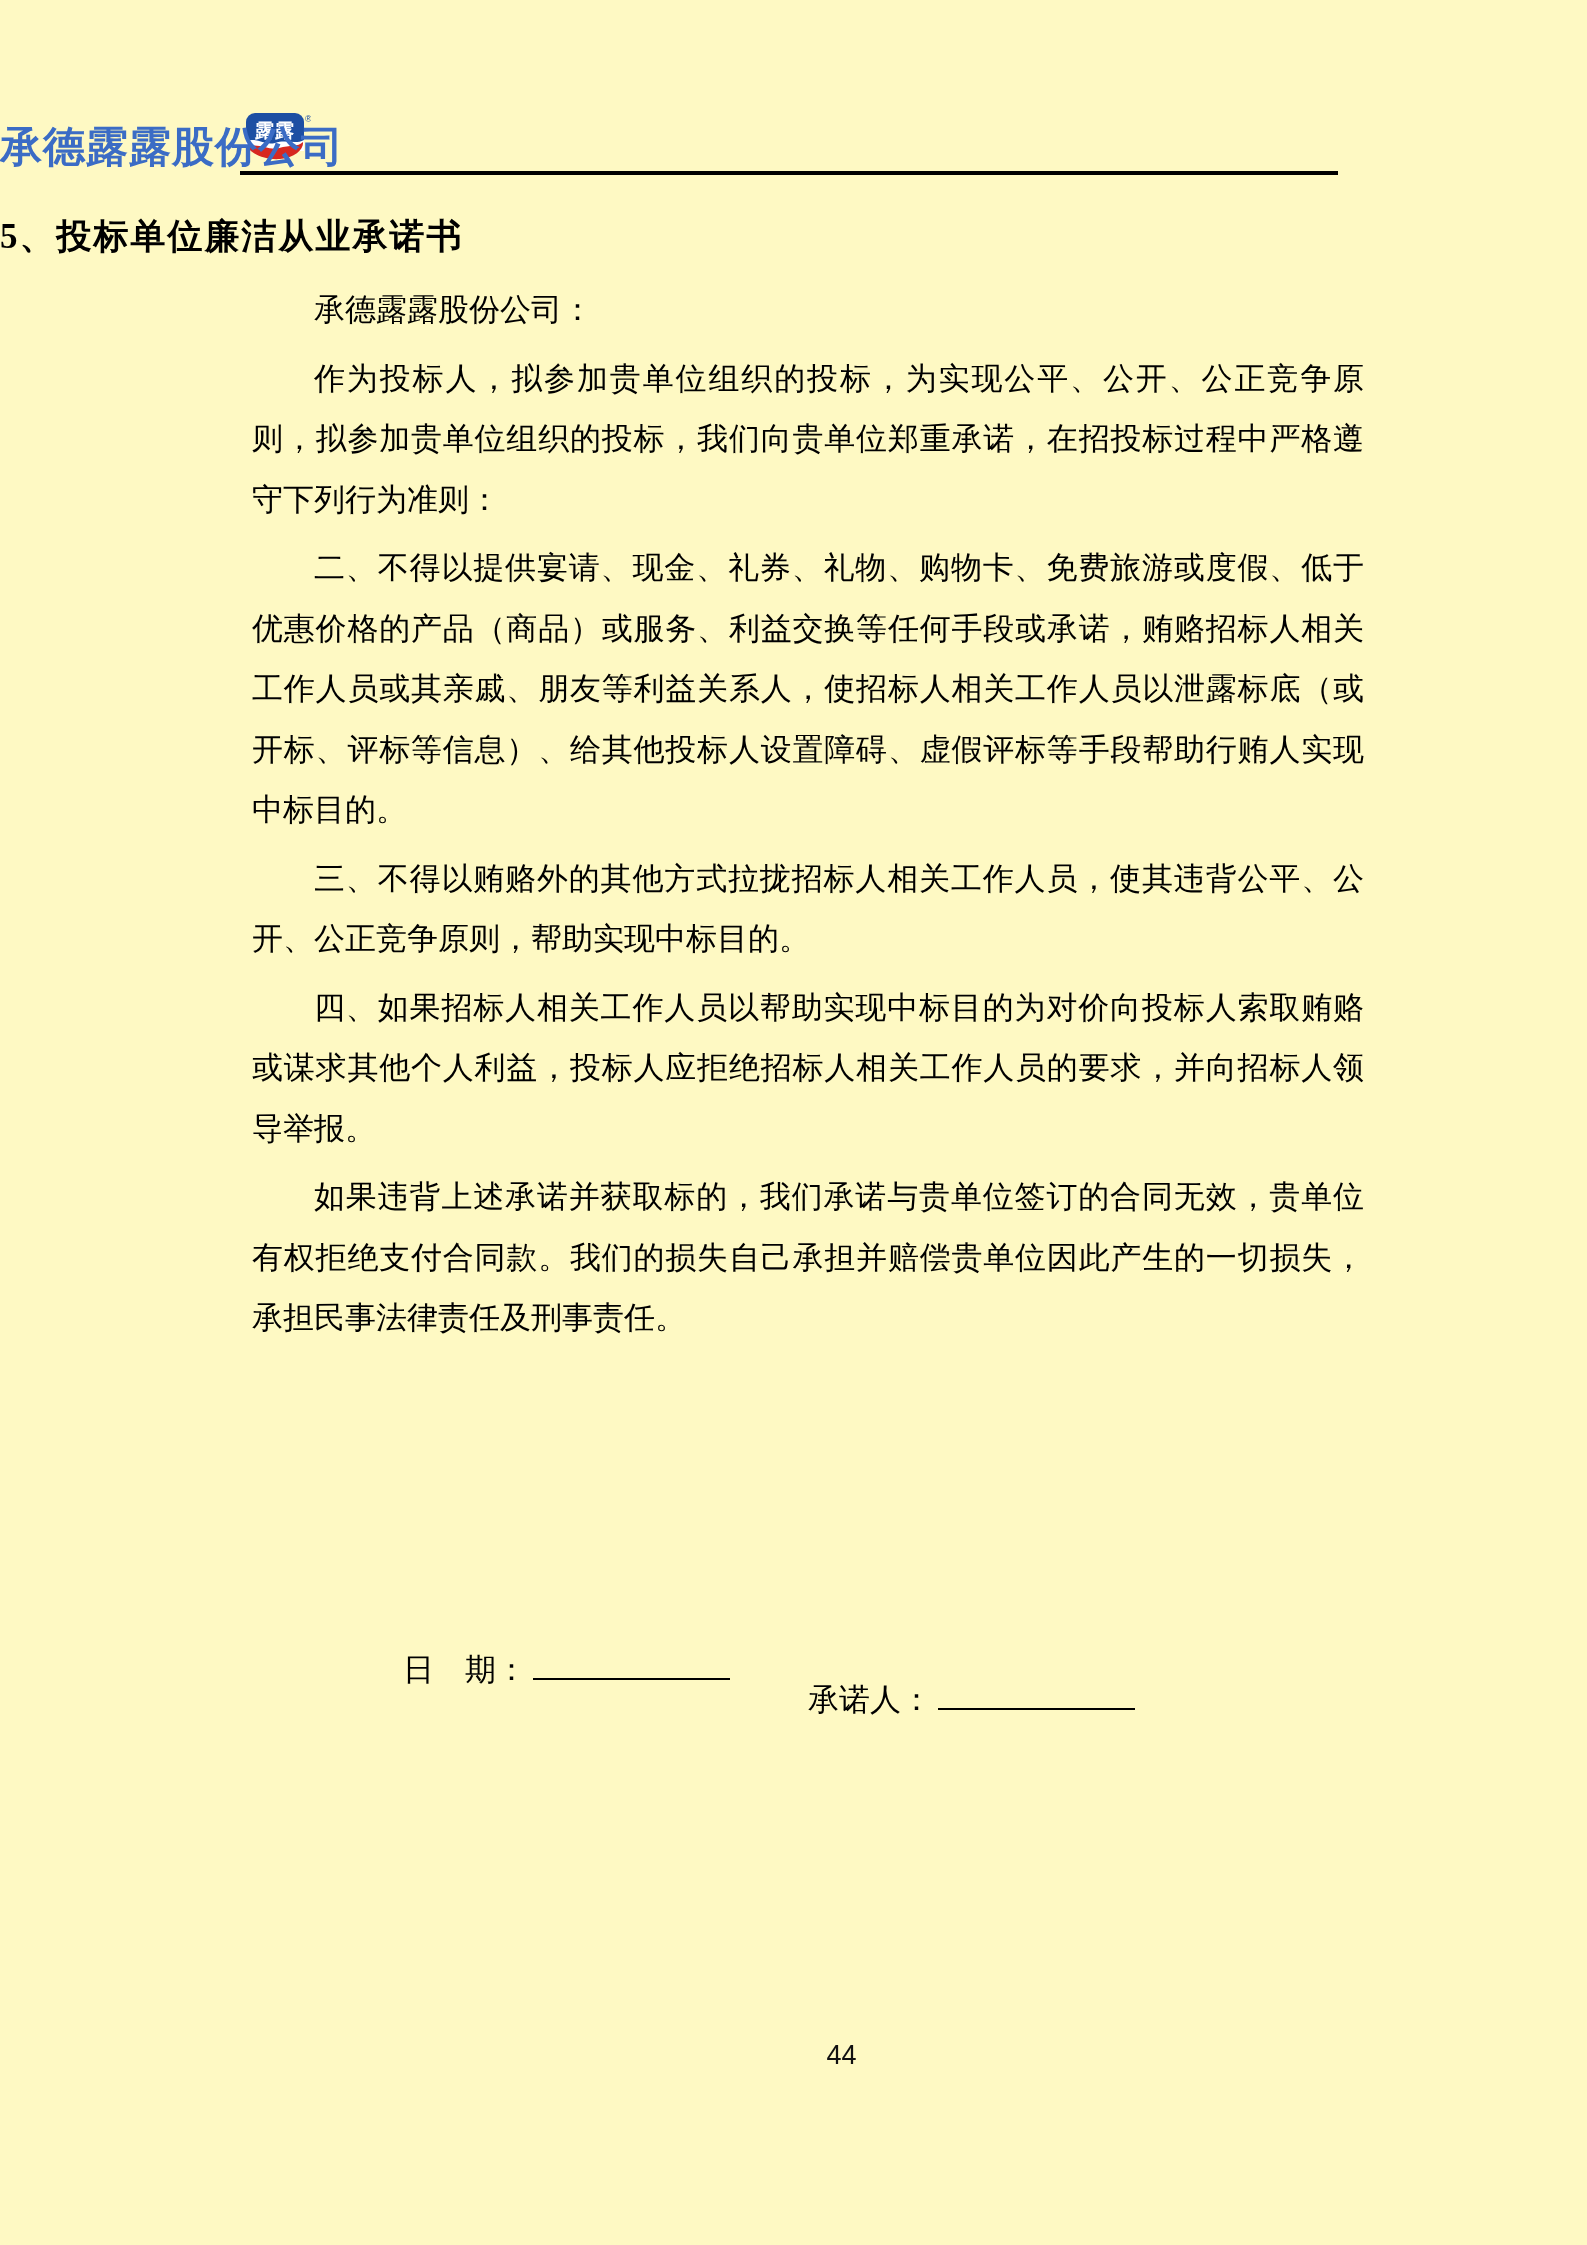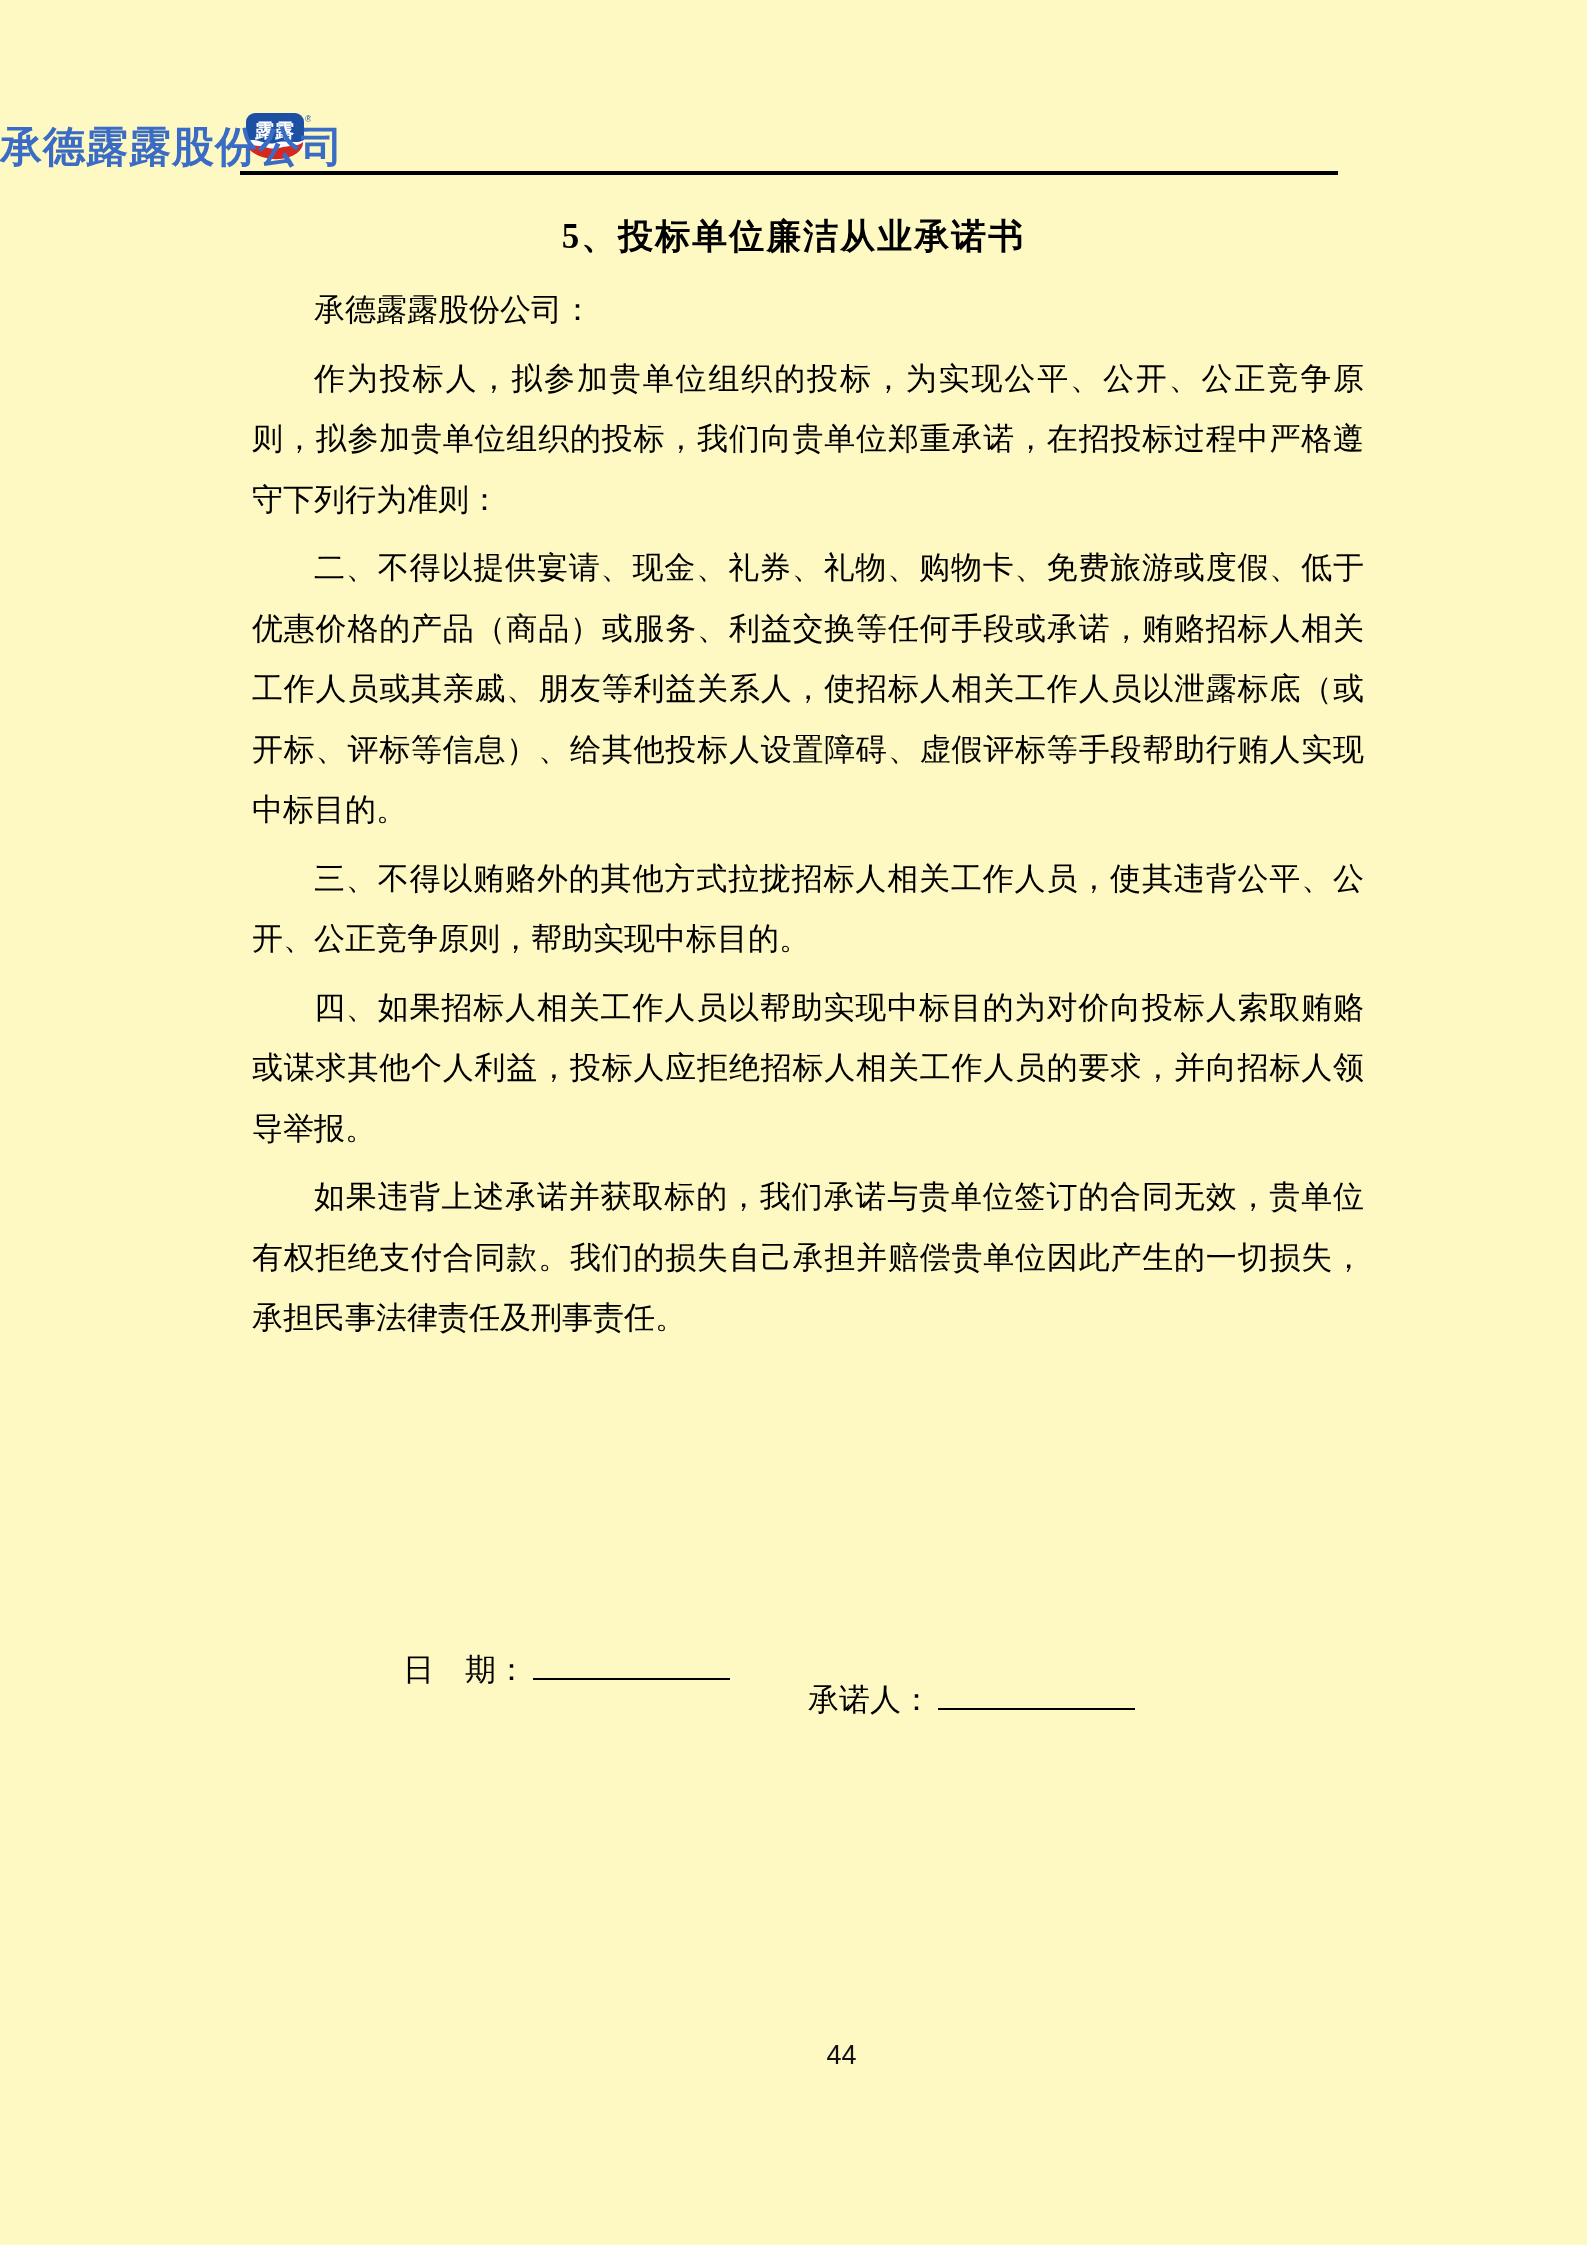--- a/index.html
+++ b/index.html
@@ -9,21 +9,21 @@
     font-family:"Liberation Serif","DejaVu Serif",serif;
   }
   .logo { position:absolute; left:245px; top:112px; }
   .company-name {
     position:absolute; left:0; top:119px; width:100%; 
     font-family:"Liberation Sans","DejaVu Sans",sans-serif;
     font-weight:bold; font-size:42px; color:#3B6CC5; letter-spacing:1px;
   }
   .divider { position:absolute; left:240px; top:171px; width:1098px; height:4px; background:#000; }
   .doc-title {
-    position:absolute; left:0; top:213px; width:100%; margin:0; text-align:center;
+    position:absolute; left:0; top:213px; width:100%; margin:0; 
     font-size:35px; font-weight:bold; letter-spacing:2px;
   }
   .doc-body {
     position:absolute; left:244px; top:272px; width:1128px;
     font-size:31px; line-height:60.5px; text-align:justify; text-justify:inter-character;
   }
   .doc-body p { margin:8px; text-indent:2em; }
   .sig { position:absolute; font-size:31px; white-space:nowrap; }
   .sig-promisor { left:808px; top:1676px; }
   .sig-date { left:403px; top:1646px;font-family:Liberation Mono, monospace; }

